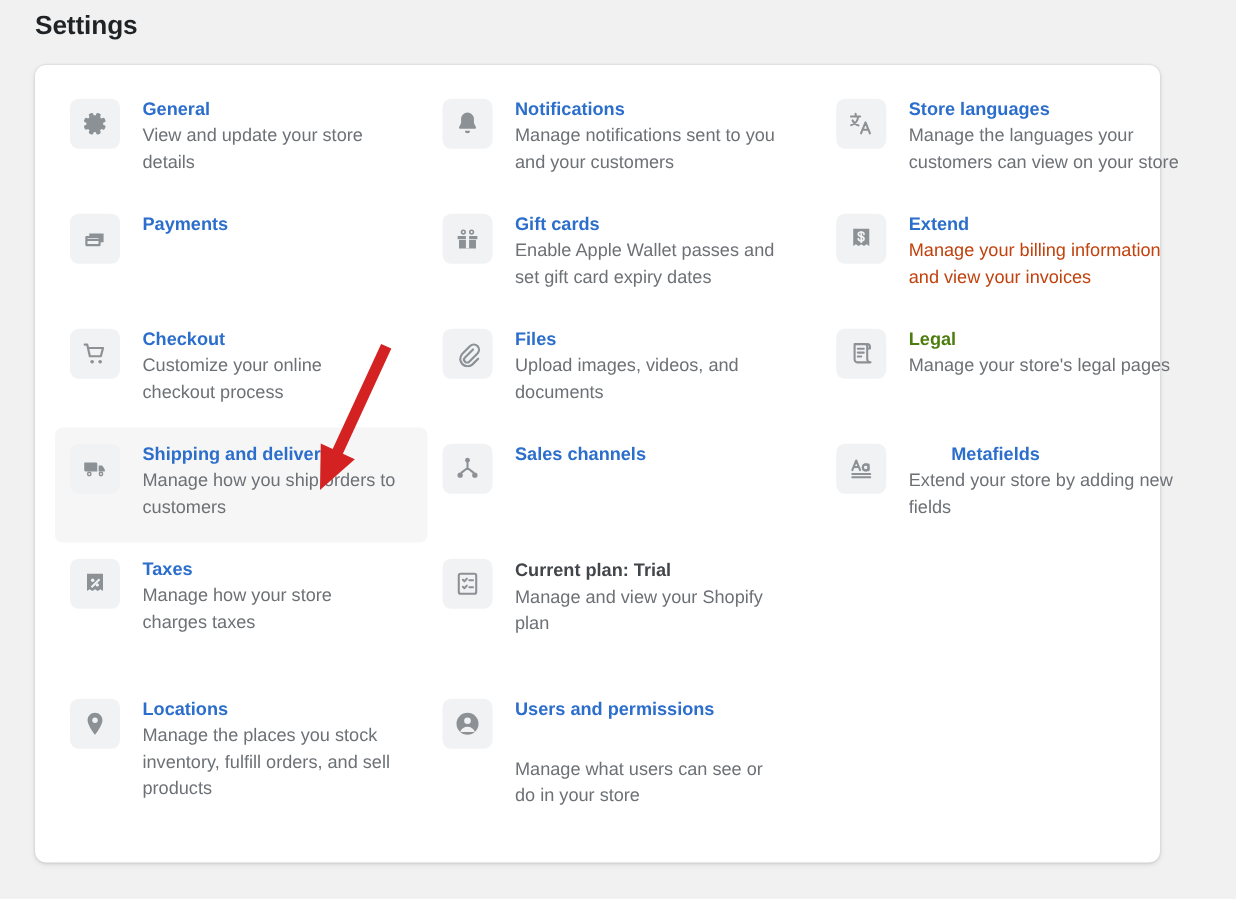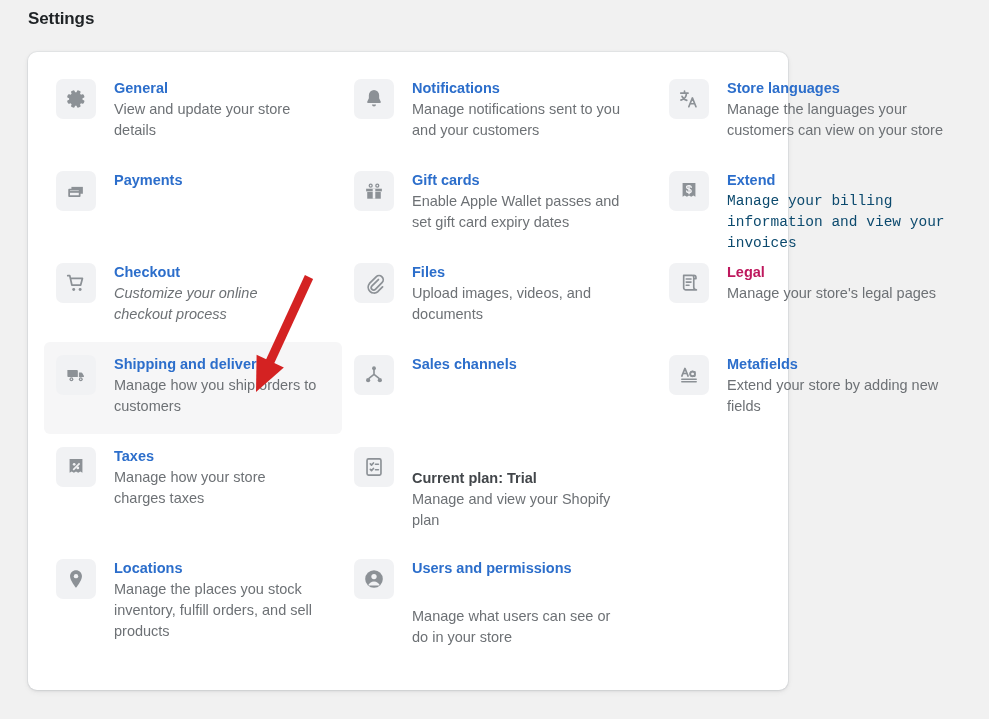--- a/index.html
+++ b/index.html
@@ -6,29 +6,29 @@
   html, body {
     margin: 0; padding: 0;
     width: 989px; height: 719px;
     background: #f1f1f1;
     font-family: "Liberation Sans", sans-serif;
     overflow: hidden;
   }
   #page-title {
     position: absolute;
     left: 28px; top: 9px;
-    font-size: 17px;
+    font-size: 21px;
     font-weight: 600;
     color: #1f2326;
     letter-spacing: -0.1px;
   }
   #settings-card {
     position: absolute;
     left: 28px; top: 52px;
-    width: 760px; height: 638px;
+    width: 900px; height: 638px;
     background: #ffffff;
     border-radius: 9px;
     box-shadow: 0 0 0 1px rgba(6,44,82,0.04), 0 1px 3px rgba(63,63,68,0.13), 0 2px 6px rgba(63,63,68,0.06);
   }
   #grid {
     position: absolute;
     left: 0; top: 0;
     width: 932px;
     padding: 14px 16px 0 16px;
     display: grid;
@@ -71,21 +71,21 @@
   }
   .row-sub {
     display: block;
     font-size: 14.5px;
     color: #6d7175;
     line-height: 21px;
     max-width: 205px;
   }
   .row-sub.wide { max-width: 215px; }
   .row-sub.widest { max-width: 240px; }
-  .row-sub.strong { color: #42464a; font-weight: 600; max-width: 230px; margin-top: 21px; }
+  .row-sub.strong { color: #42464a; font-weight: 600; max-width: 230px; }
   
   #arrow-annotation {
     position: absolute;
     left: 0; top: 0;
     width: 989px; height: 719px;
     pointer-events: none;
   }
 </style>
 </head>
 <body>
@@ -122,21 +122,21 @@
         <div class="row">
           <div class="icon-tile">
             <svg width="22" height="22" viewBox="0 0 24 24" fill="none" stroke="#8c9196" stroke-width="1.9" stroke-linecap="round" stroke-linejoin="round">
               <path d="M3 4h2.2l2.3 10.2h9.6L19 7H6.2"></path>
               <circle cx="9.5" cy="19" r="1.6" fill="#8c9196" stroke="none"></circle>
               <circle cx="16.5" cy="19" r="1.6" fill="#8c9196" stroke="none"></circle>
             </svg>
           </div>
           <div class="row-body">
             <a class="row-title" href="#" style="color: rgb(44, 110, 203); text-decoration: none;">Checkout</a>
-            <span class="row-sub" style="color: rgb(109, 113, 117); font-style: italic;">Customize your online checkout process</span>
+            <span class="row-sub" style="color: rgb(109, 113, 117);">Customize your online checkout process</span>
           </div>
         </div>
         <div class="row highlight">
           <div class="icon-tile">
             <svg width="22" height="22" viewBox="0 0 24 24" fill="#8c9196">
               <path d="M2.6 6.5h10.2c.7 0 1.2.5 1.2 1.2v6.6H3.8c-.7 0-1.2-.5-1.2-1.2V6.5z"></path>
               <path d="M15.2 9.2h2.6c.4 0 .8.2 1 .6l1.6 2.7c.1.2.2.4.2.6v1.2h-5.4V9.2z"></path>
               <circle cx="7" cy="16.6" r="2.1"></circle>
               <circle cx="17.2" cy="16.6" r="2.1"></circle>
               <circle cx="7" cy="16.6" r="0.8" fill="#f1f2f4"></circle>
@@ -275,47 +275,47 @@
             <svg width="22" height="22" viewBox="0 0 24 24" fill="#8c9196">
               <path d="M5 3.2h14v15.2l-2.3-1.5-2.3 1.5-2.4-1.5-2.3 1.5-2.4-1.5L5 18.4z"></path>
               <g fill="#f1f2f4">
                 <path d="M11.3 5.6h1.5v10h-1.5z"></path>
                 <path d="M14.4 8.1c0-1.2-1.1-2-2.5-2s-2.5.8-2.5 1.9c0 2.5 5 1.4 5 3.9 0 1.1-1.1 1.9-2.5 1.9s-2.5-.8-2.5-2" stroke="#f1f2f4" stroke-width="1.5" fill="none" stroke-linecap="round"></path>
               </g>
             </svg>
           </div>
           <div class="row-body">
             <a class="row-title" href="#" style="color: rgb(44, 110, 203); text-decoration: none;">Extend</a>
-            <span class="row-sub widest" style="color: #0c4a6e; font-family: Liberation Mono, monospace;">Manage your billing information and view your invoices</span>
+            <span class="row-sub widest" style="color: #c2410c;">Manage your billing information and view your invoices</span>
           </div>
         </div>
         <div class="row">
           <div class="icon-tile">
             <svg width="22" height="22" viewBox="0 0 24 24" fill="none" stroke="#8c9196" stroke-width="1.8" stroke-linecap="round" stroke-linejoin="round">
               <path d="M6.2 3.6h9.2c1 0 1.8.8 1.8 1.8v11.2c0 1.6 1.3 2.9 2.9 2.9H8.6c-1.3 0-2.4-1.1-2.4-2.4V3.6z"></path>
               <path d="M17.2 3.6c1.3 0 2.4 1.1 2.4 2.4v1.4h-2.4"></path>
               <path d="M9 7.6h5.2M9 11h5.2M9 14.4h3"></path>
             </svg>
           </div>
           <div class="row-body">
-            <a class="row-title" href="#" style="color: #be185d; text-decoration: none;">Legal</a>
+            <a class="row-title" href="#" style="color: #4d7c0f; text-decoration: none;">Legal</a>
             <span class="row-sub widest" style="color: rgb(109, 113, 117);">Manage your store's legal pages</span>
           </div>
         </div>
         <div class="row tall">
           <div class="icon-tile">
             <svg width="22" height="22" viewBox="0 0 24 24" fill="none" stroke="#8c9196" stroke-width="1.8" stroke-linecap="round" stroke-linejoin="round">
               <path d="M4.2 13.2l3.4-8.4 3.4 8.4M5.5 10.4h4.2"></path>
               <path d="M18.4 8.4v4.8M18.4 9.6a2.7 2.7 0 1 0 0 2.4"></path>
               <circle cx="15.9" cy="10.8" r="2.5"></circle>
               <path d="M4.2 16.6h15.6M4.2 19.4h15.6"></path>
             </svg>
           </div>
           <div class="row-body">
-            <a class="row-title" href="#" style="color: rgb(44, 110, 203); text-decoration: none;">Metafields</a>
+            <a class="row-title" href="#" style="color: rgb(44, 110, 203); text-decoration: none; margin-left: 34px;">Metafields</a>
             <span class="row-sub widest" style="color: rgb(109, 113, 117);">Extend your store by adding new fields</span>
           </div>
         </div>
       </div>
   </div>
 </div>
 
 <svg id="arrow-annotation" viewBox="0 0 989 719">
     <line x1="309" y1="277" x2="267.71960464743495" y2="366.570669161226" stroke="#d42222" stroke-width="9" stroke-linecap="butt"></line>
     <polygon points="256,392 256.6080926939707,354.84316720607717 283.8538043069428,367.39988647118605" fill="#d42222"></polygon>

